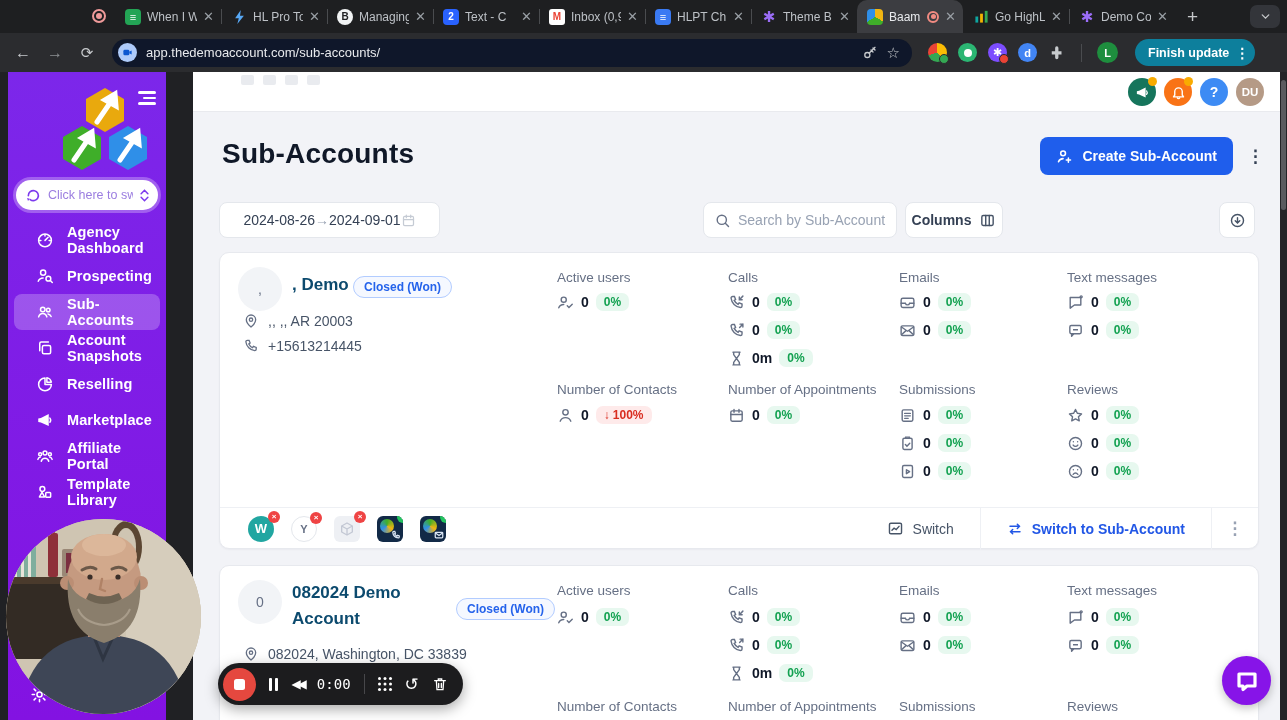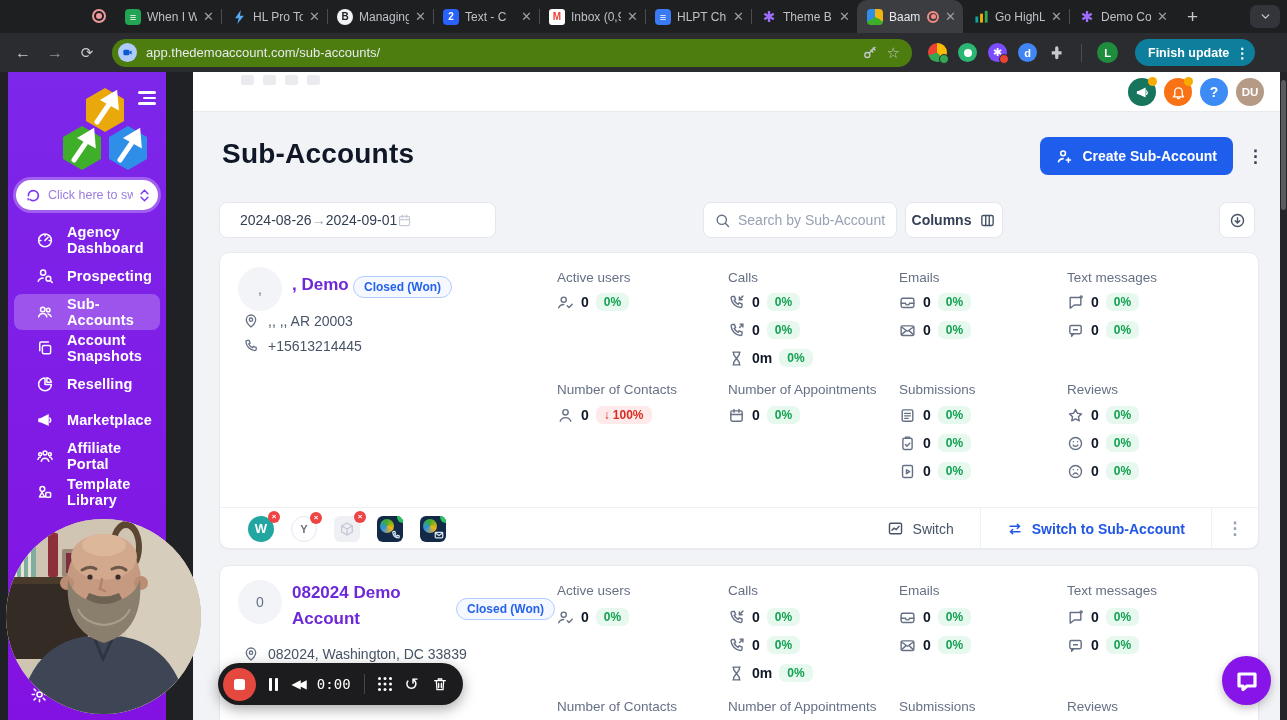--- a/index.html
+++ b/index.html
@@ -28,21 +28,21 @@
   .f7,.f10{color:#9b6df8;font-size:15px;font-weight:400}
   .f8{background:conic-gradient(#f1b512 0 33%,#3fae29 33% 66%,#2f8fe8 66%);border-radius:4px}
   .tab-rec{width:12px;height:12px;border-radius:50%;border:2px solid #f28b82;display:flex;align-items:center;justify-content:center;flex:none}
   .tab-rec i{width:5px;height:5px;border-radius:50%;background:#f28b82}
   .newtab{color:#c6c8cb;font-size:19px;margin-left:12px;align-self:center;line-height:1}
   .tab-overflow{position:absolute;right:7px;top:5px;width:30px;height:23px;background:#33353a;border-radius:7px;display:flex;align-items:center;justify-content:center;color:#c6c8cb}
 
   .toolbar{position:absolute;top:33px;left:0;right:0;height:39px;background:#2b2c2f;display:flex;align-items:center;padding:0 10px;gap:6px}
   .navbtn{width:26px;text-align:center;color:#c7cacd;font-size:16px}
   .navbtn.dim{color:#8d9094}
-  .omnibox{height:28px;background:#4d7c0f;border-radius:14px;flex:1;max-width:800px;display:flex;align-items:center;padding:0 12px 0 6px;gap:9px;margin:6px 6px}
+  .omnibox{height:28px;background:#0f172a;border-radius:14px;flex:1;max-width:800px;display:flex;align-items:center;padding:0 12px 0 6px;gap:9px;margin:6px 6px}
   .tabcam{width:19px;height:19px;border-radius:50%;background:#aecbfa;display:flex;align-items:center;justify-content:center}
   .url{color:#e8eaed;font-size:13px;flex:1}
   .obx-ic{color:#c7cacd}
   .extrow{display:flex;align-items:center;gap:11px;padding:0 4px}
   .extic{width:19px;height:19px;border-radius:50%;position:relative}
   .e1{background:conic-gradient(#fbbc04 0 40%,#34a853 40% 70%,#ea4335 70%)}
   .e1::after{content:"";position:absolute;right:-2px;bottom:-2px;width:8px;height:8px;border-radius:50%;background:#34a853;border:1px solid #2b2c2f}
   .e2{background:#2bb673;display:flex;align-items:center;justify-content:center}
   .e2 i{width:8px;height:8px;border-radius:50%;background:#fff}
   .e3{background:#7c4dff;display:flex;align-items:center;justify-content:center;color:#fff;font-size:11px}
@@ -82,40 +82,40 @@
   .content{position:absolute;top:112px;left:193px;right:7px;bottom:0;background:#f2f3f7;overflow:hidden}
   .pagetitle{position:absolute;top:26px;left:29px;font-size:28px;font-weight:700;color:#101828;letter-spacing:.2px}
   .actions{position:absolute;top:25px;right:16px;display:flex;gap:12px;align-items:center}
   .btn-white{height:38px;background:#fff;border:1px solid #dfe3e8;border-radius:8px;display:flex;align-items:center;padding:0 16px;font-size:14px;font-weight:600;color:#344054}
   .btn-blue{height:38px;background:#1f5eec;border-radius:8px;display:flex;align-items:center;gap:9px;padding:0 16px;font-size:14px;font-weight:600;color:#fff}
   .btn-blue .ic{width:17px;height:17px;color:#fff}
   .vdots{color:#475467;font-size:17px;font-weight:700;letter-spacing:0;line-height:1}
   .actions .vdots{margin-left:2px;color:#344054}
 
   .fitem{position:absolute;top:90px;height:36px;background:#fff;border:1px solid #e4e7ec;border-radius:8px;display:flex;align-items:center;font-size:14px;color:#344054}
-  .daterange{left:26px;width:277px;justify-content:flex-start;padding:0 20px}
+  .daterange{left:26px;width:221px;justify-content:center;padding:0 20px}
   .daterange .dt{font-weight:500;color:#344054}
   .daterange .arr{color:#98a2b3}
   .search{left:510px;width:194px;padding:0 10px;gap:7px}
   .search input{border:0;outline:0;flex:1;min-width:0;font-size:14px;color:#344054;font-family:"Liberation Sans",sans-serif;background:transparent}
   .search input::placeholder{color:#98a2b3}
   .colsbtn{left:712px;width:98px;justify-content:center;gap:8px;font-weight:600}
   .sortgrp{left:818px;width:188px;padding:0}
   .sortgrp .seg1{display:flex;align-items:center;gap:7px;padding:0 12px;font-weight:600;border-right:1px solid #e4e7ec;height:100%}
   .sortgrp .seg2{display:flex;align-items:center;justify-content:space-between;flex:1;padding:0 10px 0 14px}
   .dlbtn{left:1026px;width:36px;justify-content:center}
   .gic{width:17px;height:17px;color:#475467}
   .gic-lt{width:15px;height:15px;color:#c5cbd4}
 
   
   .card{position:absolute;left:26px;width:1040px;background:#fff;border:1px solid #e7e9ee;border-radius:10px;box-shadow:0 1px 2px rgba(16,24,40,.04)}
   .card1{top:140px;height:297px}
   .card2{top:453px;height:300px}
   .avatar{position:absolute;left:18px;top:14px;width:44px;height:44px;border-radius:50%;background:#f2f4f7;color:#667085;display:flex;align-items:center;justify-content:center;font-size:14px}
-  .cname{position:absolute;left:72px;top:22px;font-size:17px;font-weight:700;color:#6d28d9}
+  .cname{position:absolute;left:72px;top:22px;font-size:17px;font-weight:700;color:#0c4a6e}
   .card2 .cname{top:14px;width:118px;line-height:1.55}
   .badge{position:absolute;display:inline-flex;align-items:center;height:22px;padding:0 10px;border:1px solid #b2ccff;background:#f5f8ff;border-radius:12px;color:#2563eb;font-size:12px;font-weight:600}
   .card1 .badge{left:133px;top:23px}
   .card2 .badge{left:236px;top:32px}
   .crow{position:absolute;left:23px;display:flex;align-items:center;gap:9px;font-size:14px;color:#475467}
   .crow .ic{width:16px;height:16px;color:#667085}
   .mcol1{left:337px}.mcol2{left:508px}.mcol3{left:679px}.mcol4{left:847px}
   .mlabel{position:absolute;font-size:13.5px;color:#667085}
   .mrow{position:absolute;display:flex;align-items:center;gap:7px;height:22px}
   .mrow .ic{width:17px;height:17px;color:#667085}

